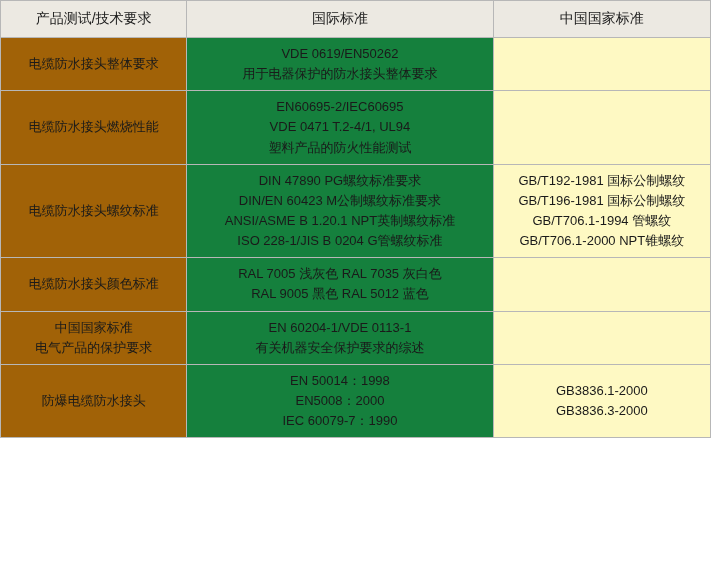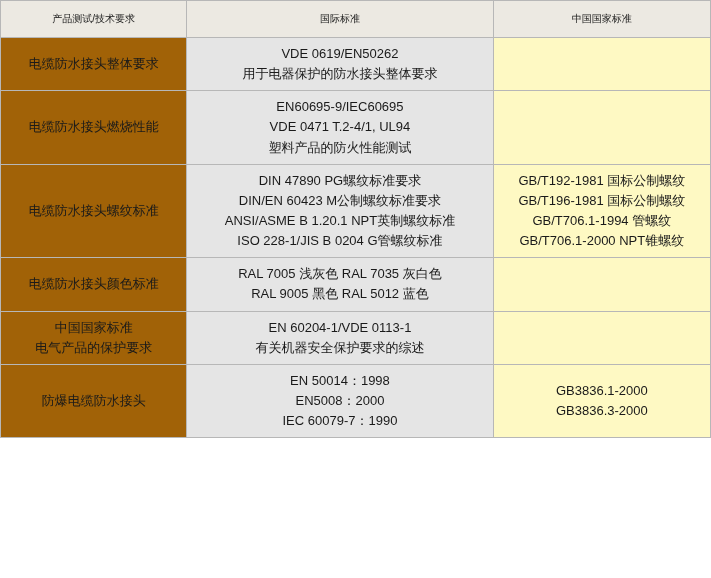--- a/index.html
+++ b/index.html
@@ -22,33 +22,33 @@
     border: 1px solid #b7b7b7;
     vertical-align: middle;
     text-align: center;
     padding: 6px 4px;
     font-size: 13px;
     line-height: 1.55;
     font-weight: normal;
   }
   #std-table thead th {
     background: #ece9e2;
-    font-size: 10px;
+    font-size: 14px;
     height: 28px;
     padding: 4px 2px;
   }
   .col-a { width: 186px; }
   .col-b { width: 306px; }
   .col-c { width: 217px; }
   td.cell-a {
     background: #a16207;
     font-size: 13px;
   }
   td.cell-b {
-    background: #e5e5e5;
+    background: #15803d;
   }
   td.cell-c {
     background: #fef9c3;
   }
   .lines > div {
     white-space: nowrap;
   }
   .lines.wrap > div {
     white-space: normal;
   }
@@ -87,21 +87,21 @@
     </tr>
 
     <tr>
       <td class="cell-a">
         <div class="lines wrap">
           <div>电缆防水接头燃烧性能</div>
         </div>
       </td>
       <td class="cell-b">
         <div class="lines">
-          <div>EN60695-9/IEC60695</div>
+          <div>EN60695-2/IEC60695</div>
           <div>VDE 0471 T.2-4/1, UL94</div>
           <div>塑料产品的防火性能测试</div>
         </div>
       </td>
       <td class="cell-c"></td>
     </tr>
 
     <tr>
       <td class="cell-a">
         <div class="lines wrap">

